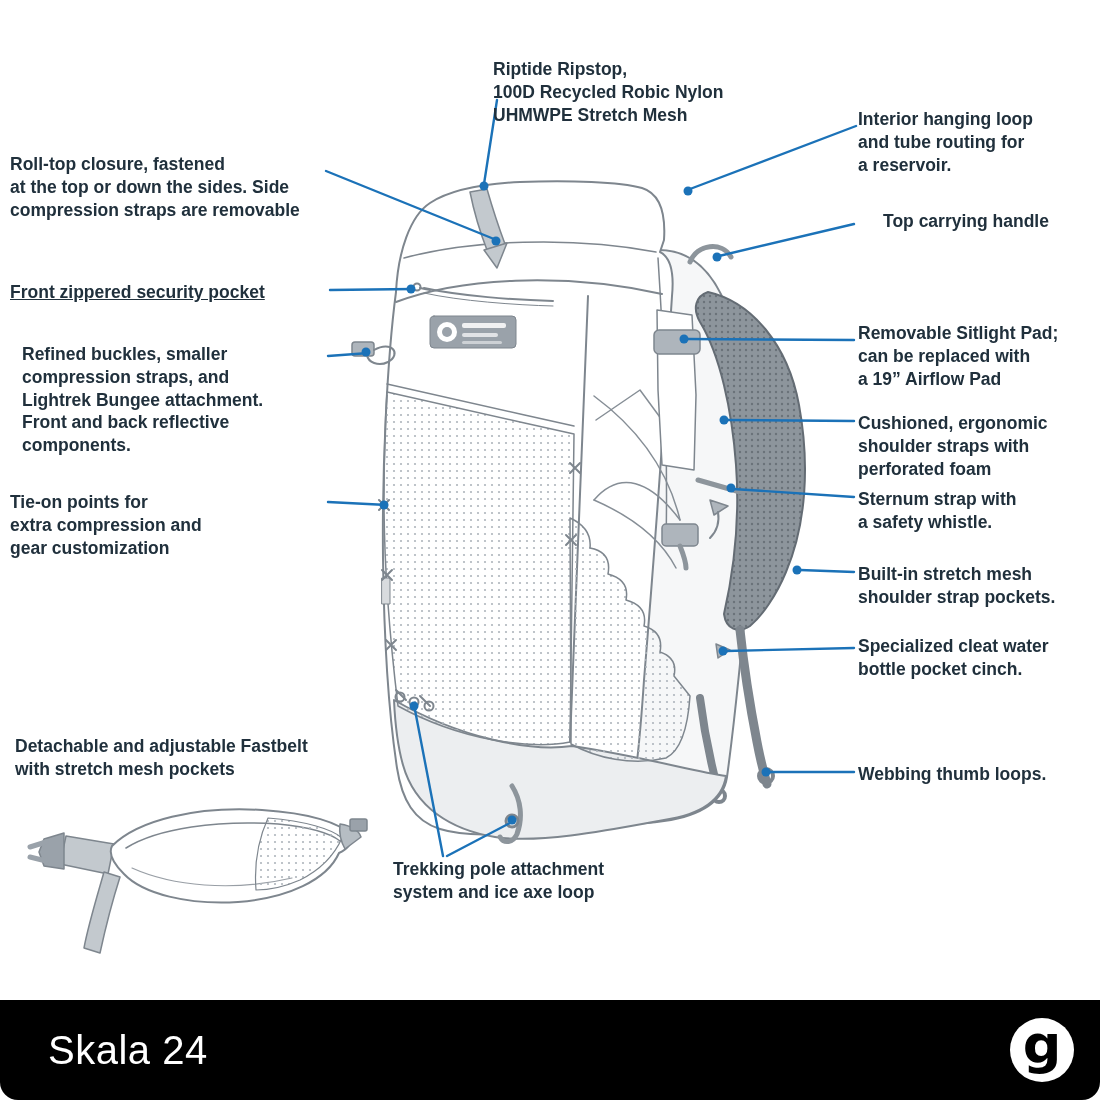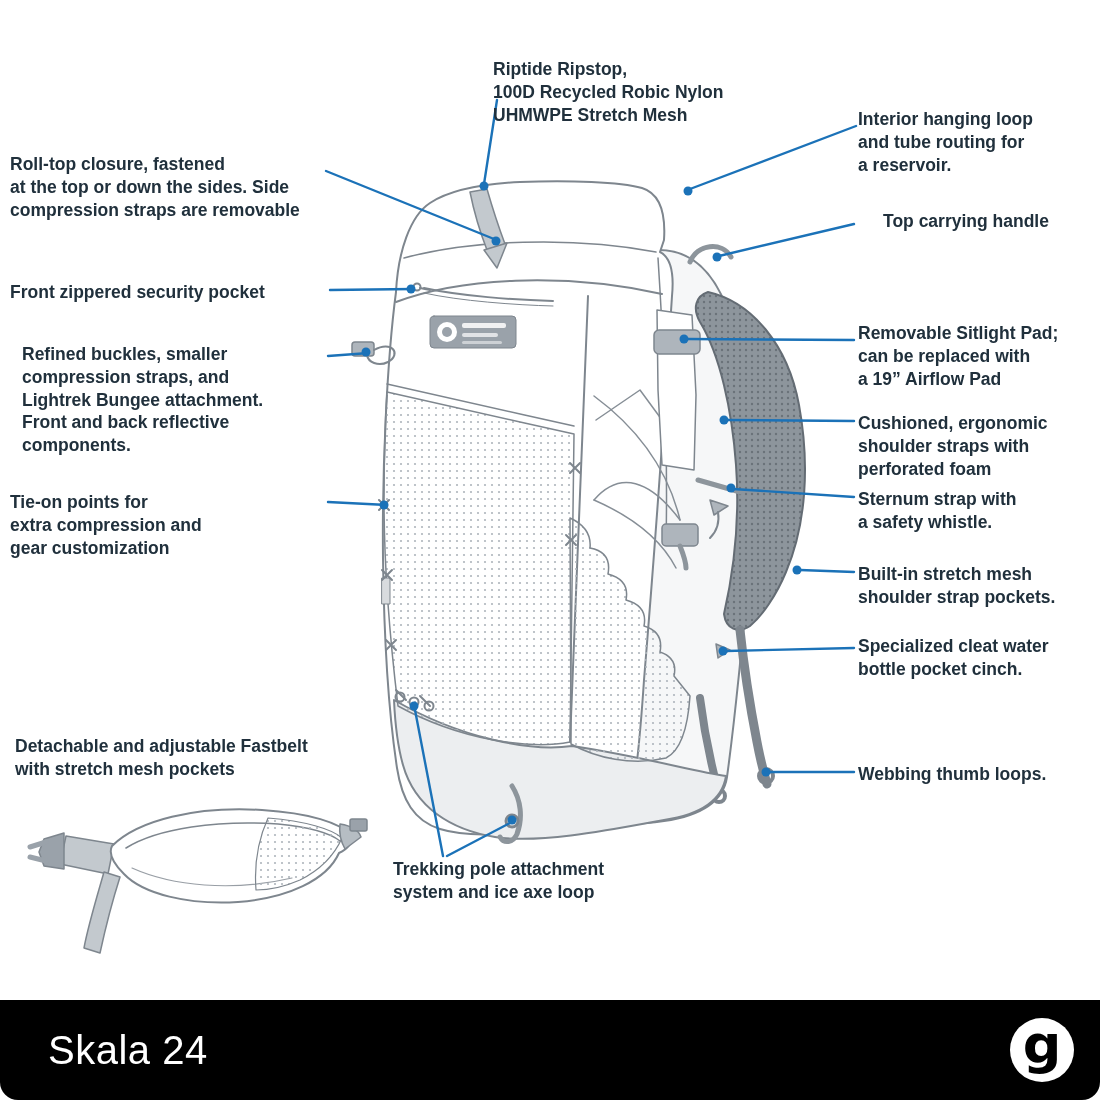--- a/index.html
+++ b/index.html
@@ -208,21 +208,21 @@
   <div class="callout" style="left:858px; top:108px;">Interior hanging loop
 and tube routing for
 a reservoir.</div>
 
   <div class="callout" style="left:858px; top:210px;margin-left:25px;">Top carrying handle</div>
 
   <div class="callout align-right" style="left:10px; top:153px; width:312px;">Roll-top closure, fastened
 at the top or down the sides. Side
 compression straps are removable</div>
 
-  <div class="callout align-right" style="left:10px; top:281px; width:312px;">Front zippered security pocket</div>
+  <div class="callout align-right" style="left:10px; top:281px; width:312px;text-decoration:underline;">Front zippered security pocket</div>
 
   <div class="callout align-right" style="left:22px; top:343px; width:312px;">Refined buckles, smaller
 compression straps, and
 Lightrek Bungee attachment.
 Front and back reflective
 components.</div>
 
   <div class="callout" style="left:858px; top:322px;">Removable Sitlight Pad;
 can be replaced with
 a 19” Airflow Pad</div>

